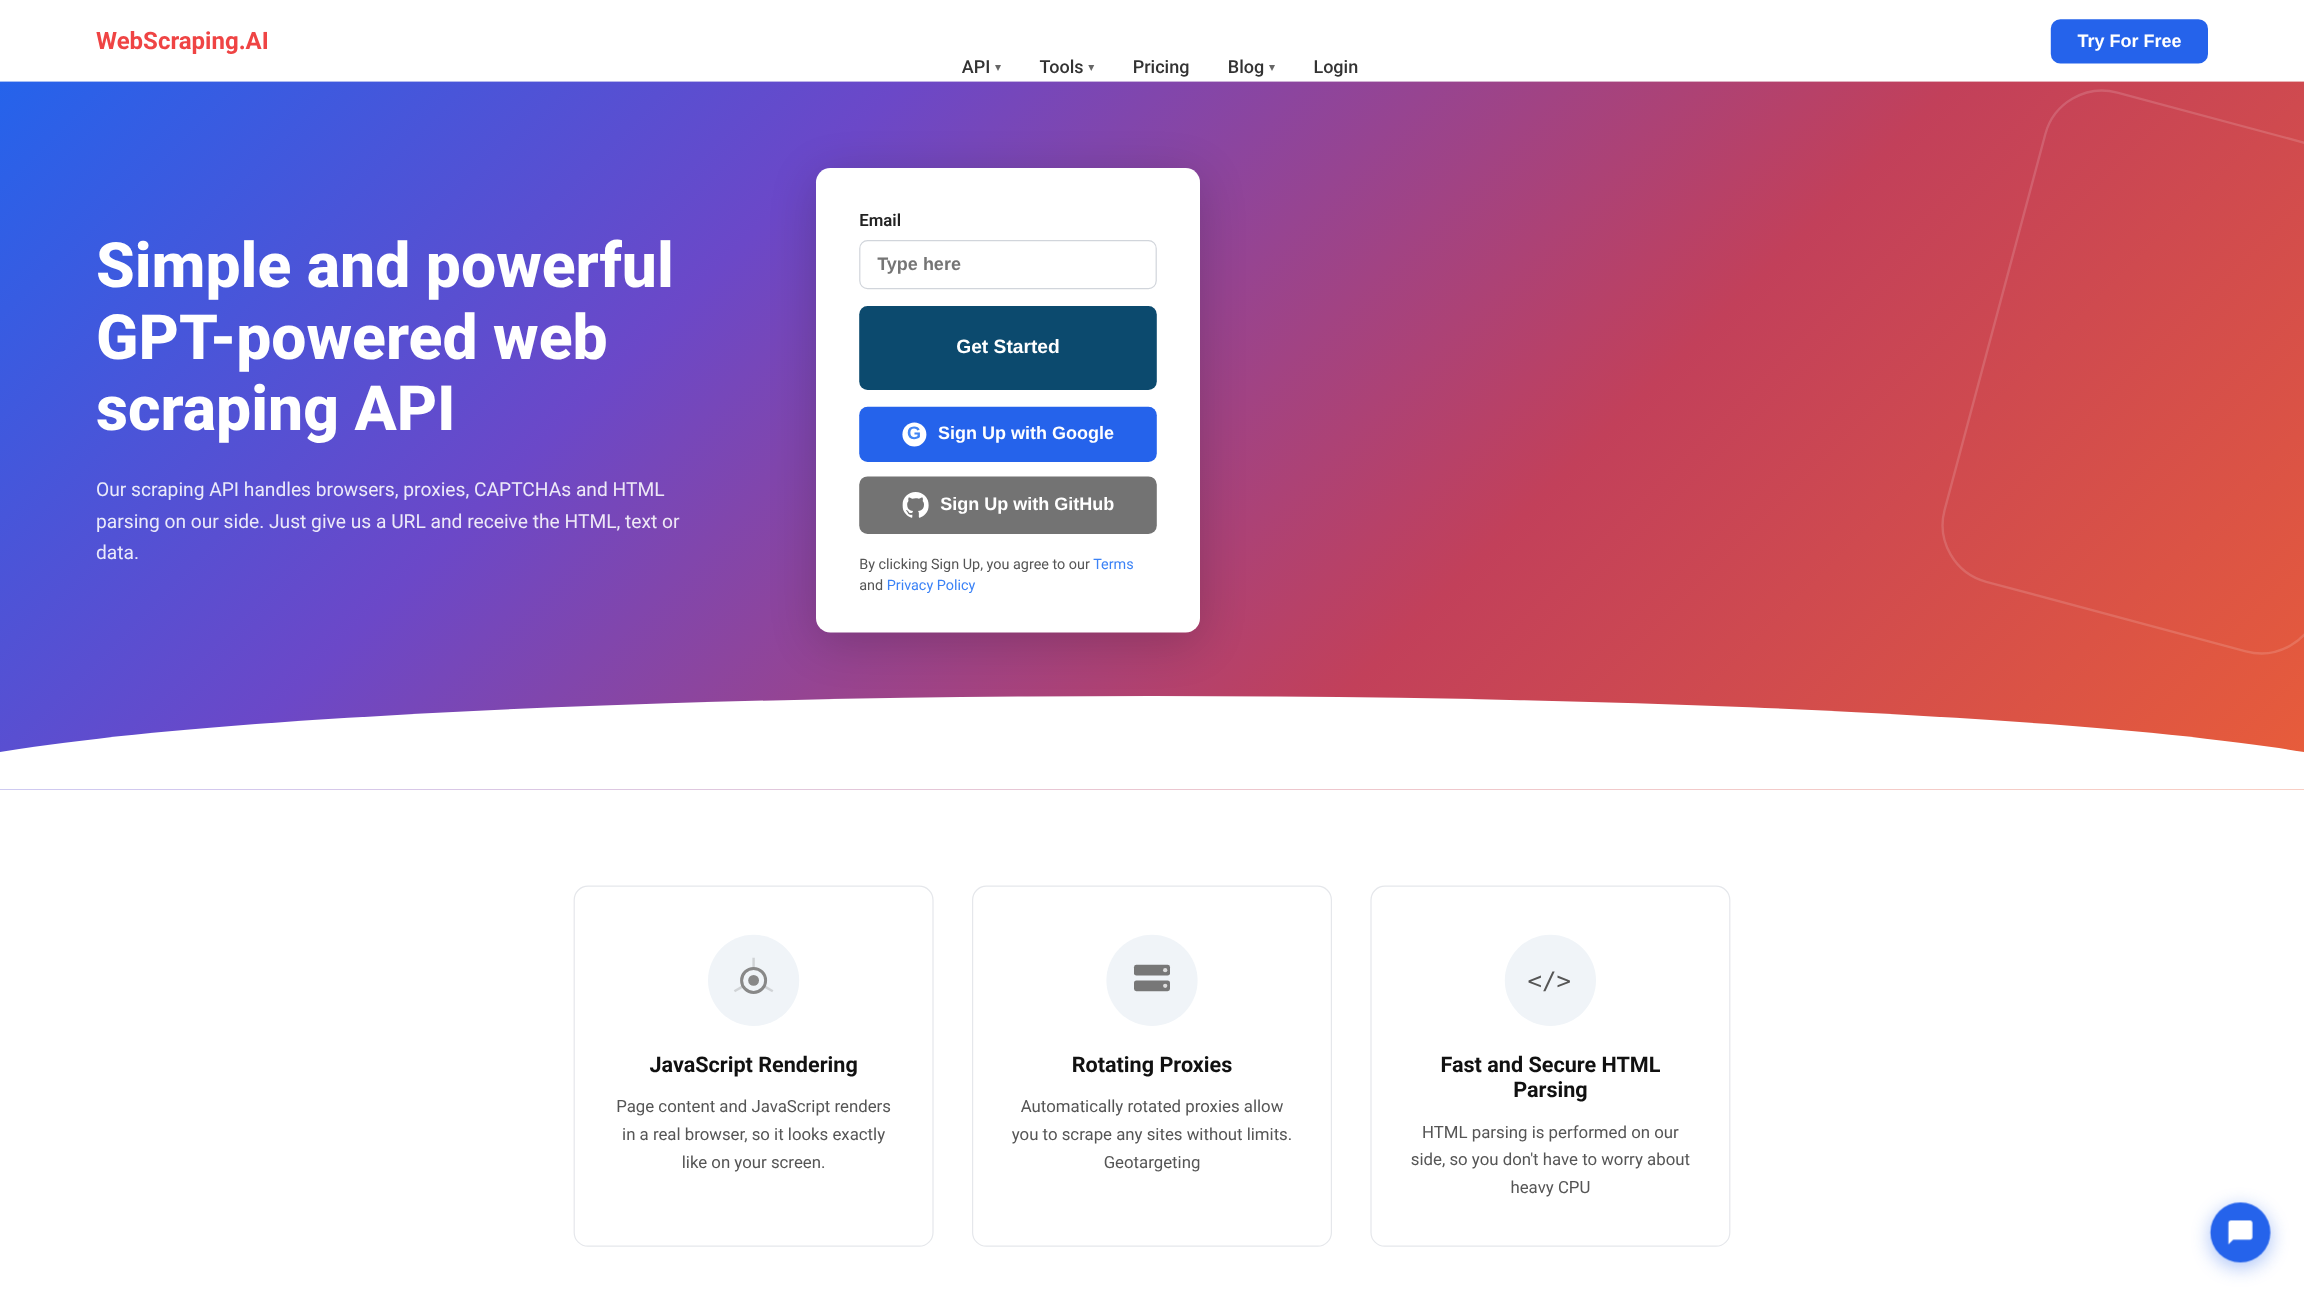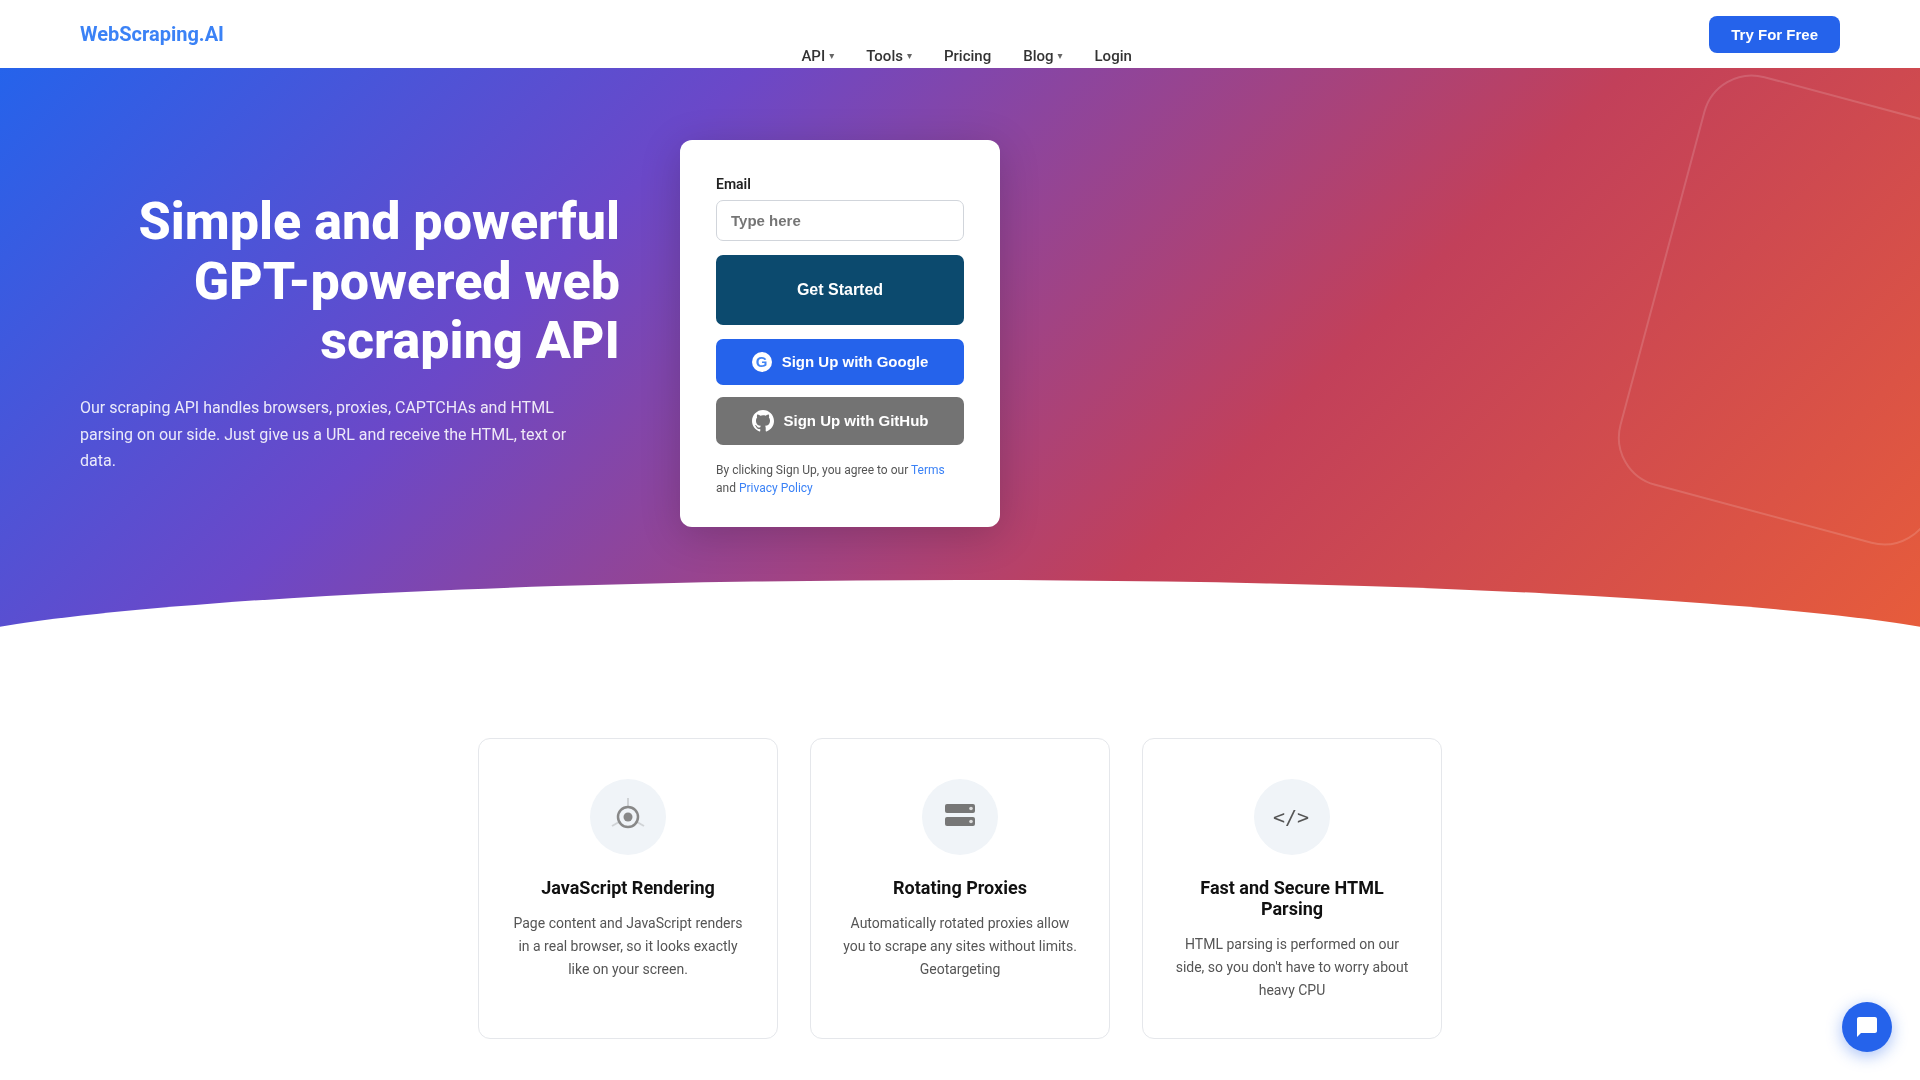--- a/index.html
+++ b/index.html
@@ -12,21 +12,21 @@
       display: flex;
       align-items: center;
       justify-content: space-between;
       padding: 0 80px;
       height: 68px;
       background: transparent;
     }
     .navbar-logo {
       font-size: 20px;
       font-weight: 700;
-      color: #3b82f6;
+      color: #ef4444;
       text-decoration: none;
     }
     .navbar-links {
       display: flex;
       align-items: flex-start;
       gap: 32px;
       list-style: none;
       margin-top: 43px;
     }
     .navbar-links a {
@@ -79,21 +79,20 @@
       flex: 1;
       max-width: 600px;
       padding-right: 60px;
     }
     .hero-heading {
       font-size: 52px;
       font-weight: 800;
       color: #fff;
       line-height: 1.15;
       margin-bottom: 24px;
-      text-align: right;
     }
     .hero-subtext {
       font-size: 16px;
       color: rgba(255,255,255,0.88);
       line-height: 1.65;
       max-width: 520px;
     }
     
     .hero-wave {
       position: absolute;

